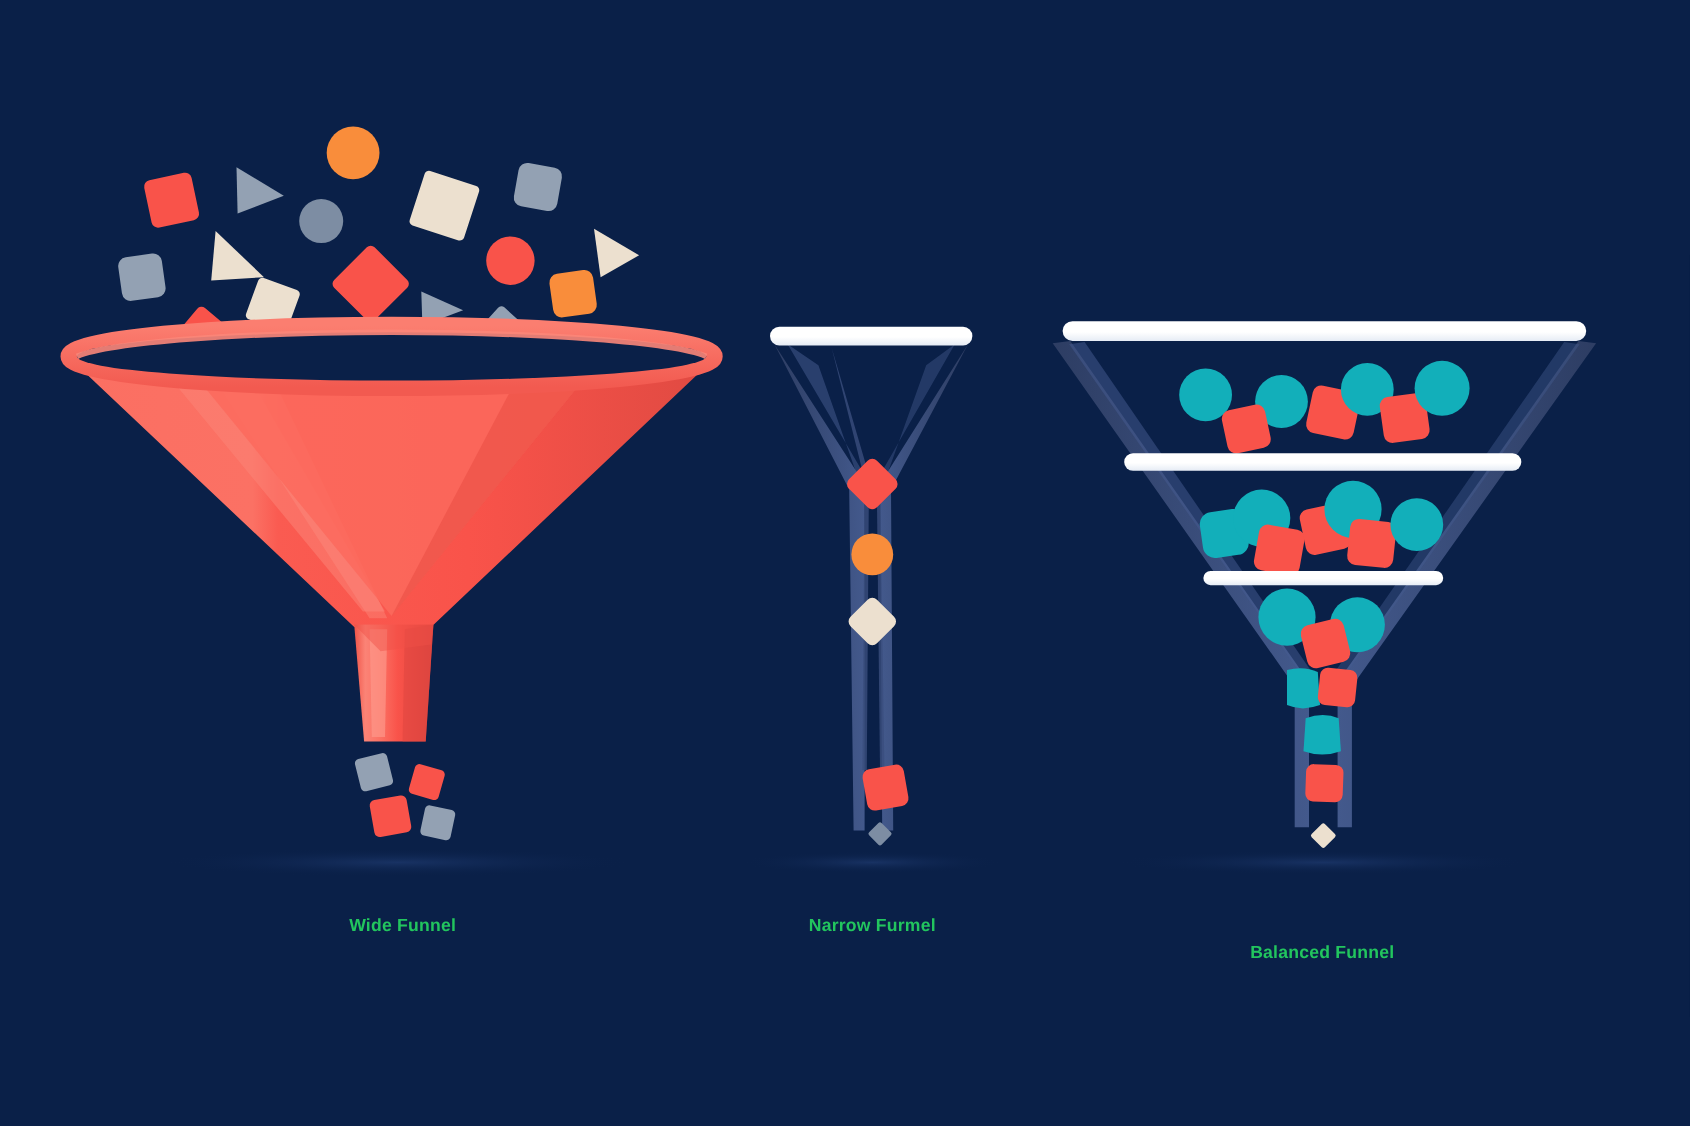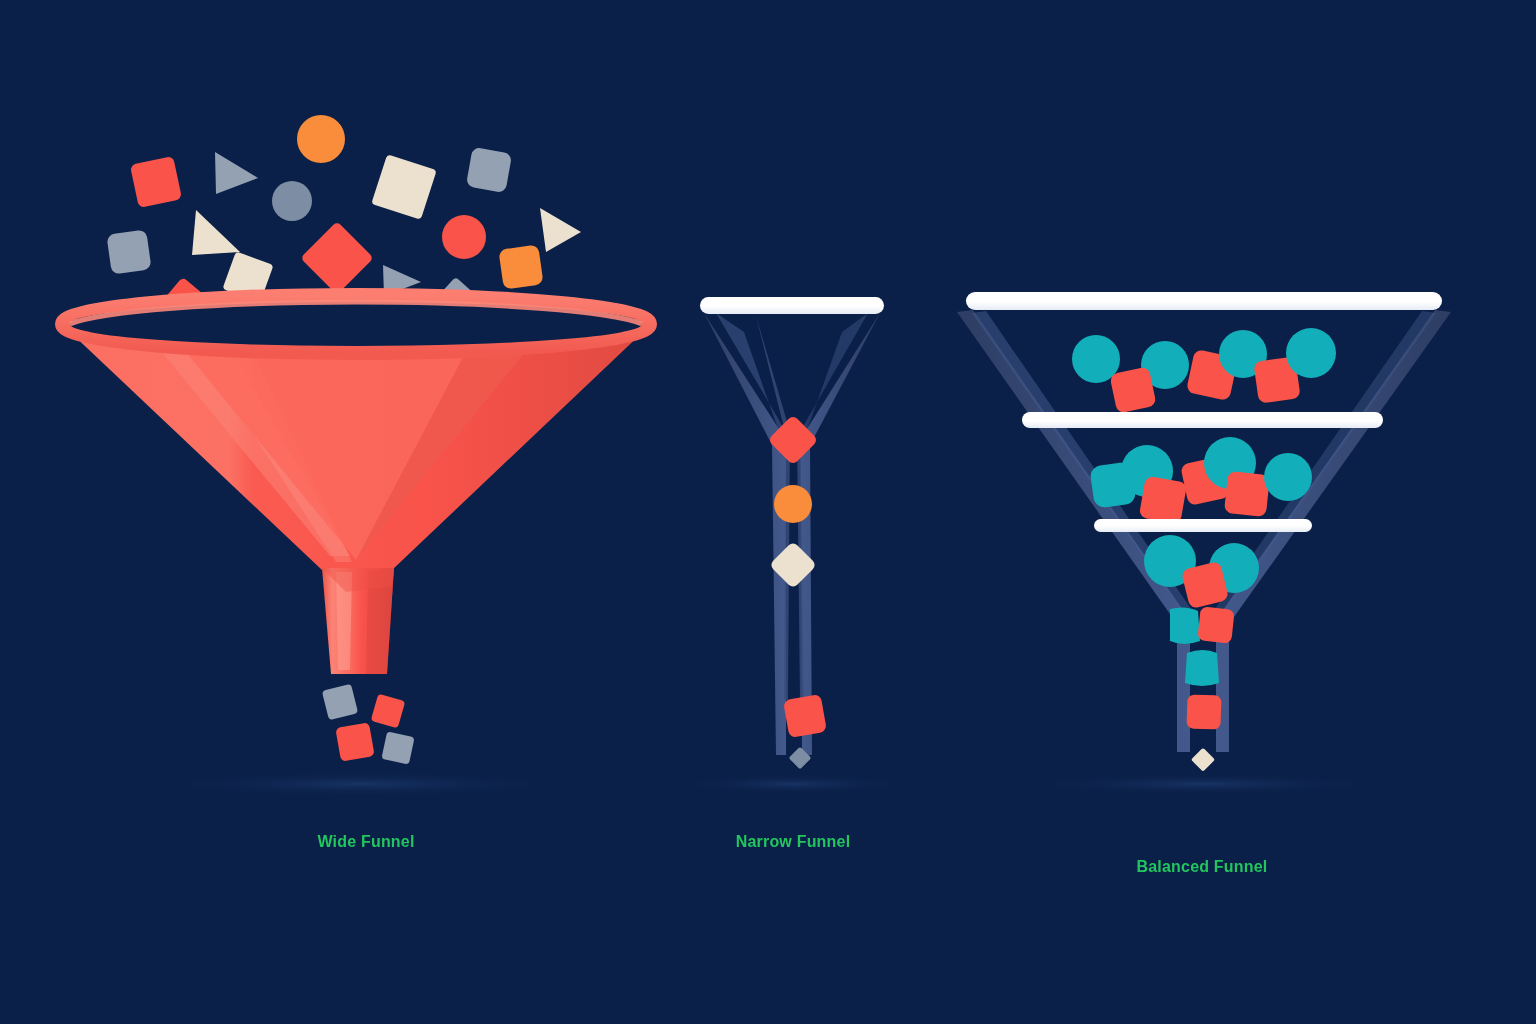--- a/index.html
+++ b/index.html
@@ -195,16 +195,16 @@
 
       <rect x="1094" y="519" width="218" height="13" rx="6.5" fill="url(#gBarWhite)"></rect>
 
       <g>
         <rect x="1195" y="751" width="17" height="17" rx="2" fill="#ece0cf" transform="rotate(45 1203 759)"></rect>
       </g>
     </g>
   </svg>
 
   <div class="caption" id="cap-wide">Wide Funnel</div>
-  <div class="caption" id="cap-narrow">Narrow Funnel</div>
+  <div class="caption" id="cap-narrow">Narrow Furmel</div>
   <div class="caption" id="cap-balanced">Balanced Funnel</div>
 
 </div>
 
 </body></html>

